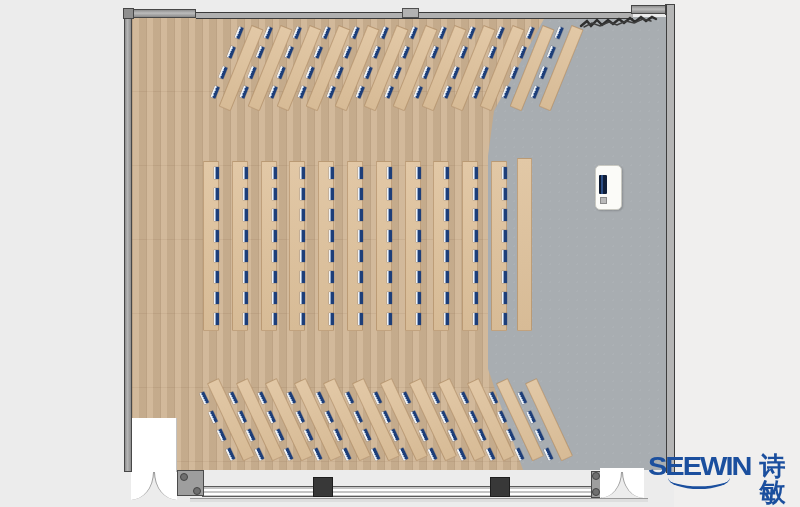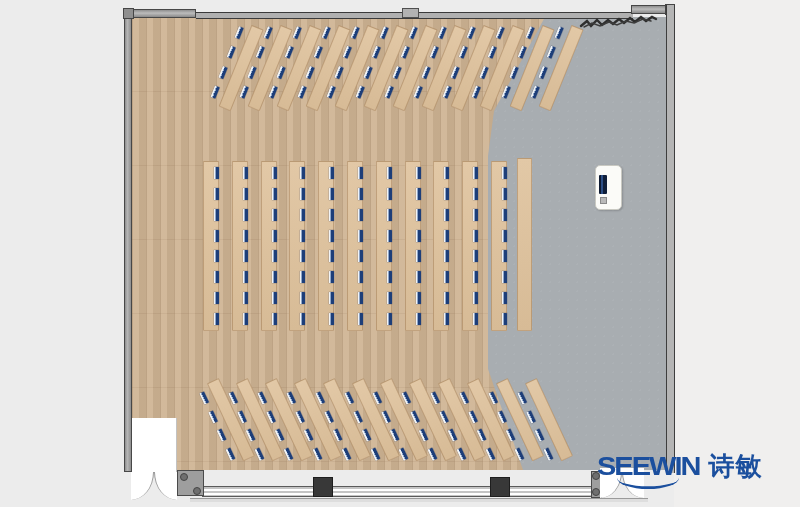--- a/index.html
+++ b/index.html
@@ -71,21 +71,21 @@
   #door-r-left{left:600px;top:472px;width:22px;height:26px;border-right:1.4px solid #9a9a9a;border-bottom-right-radius:100% 100%;}
   #door-r-right{left:622px;top:472px;width:22px;height:26px;border-left:1.4px solid #9a9a9a;border-bottom-left-radius:100% 100%;}
   
   #podium{left:595px;top:165px;width:25px;height:43px;background:#fbfbf8;border:1px solid #c9c9c2;border-radius:5px;box-shadow:1px 1px 2px rgba(0,0,0,.18);z-index:3;}
   #podium-screen{left:3px;top:9px;width:8px;height:19px;background:linear-gradient(90deg,#0d1a31 0 2px,#2c4e86 2px 4px,#101f3a 4px);border-radius:1px;position:absolute;}
   #podium-slot{left:4px;top:31px;width:7px;height:7px;background:#b9b9b9;border:1px solid #8a8a8a;box-sizing:border-box;position:absolute;}
   
   #scribble{left:578px;top:13px;z-index:3;}
   #bg-right{left:674px;top:0;width:126px;height:507px;background:#f0efee;z-index:0;}
   
-  #logo{left:597px;top:452px;z-index:6;display:flex;align-items:flex-start;gap:9px;}
+  #logo{left:648px;top:452px;z-index:6;display:flex;align-items:flex-start;gap:9px;}
   #logo-en{position:relative;color:#1b4f9e;font-weight:bold;font-size:29px;letter-spacing:-2px;line-height:1;transform:scaleY(.92);}
   #logo-smile{position:absolute;left:20px;top:27px;width:62px;height:9px;border-bottom:3px solid #1b4f9e;border-radius:0 0 50% 50%/0 0 100% 100%;}
   #logo-cn{color:#1b4f9e;font-weight:bold;font-size:26px;line-height:1;letter-spacing:1px;margin-top:1px;}
 </style>
 </head>
 <body>
 
 <div class="abs" id="bg-right"></div>
 
 <div class="abs" id="floor-wood">

